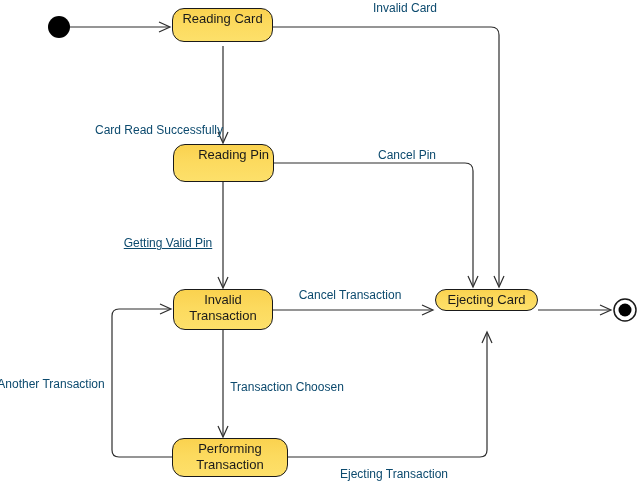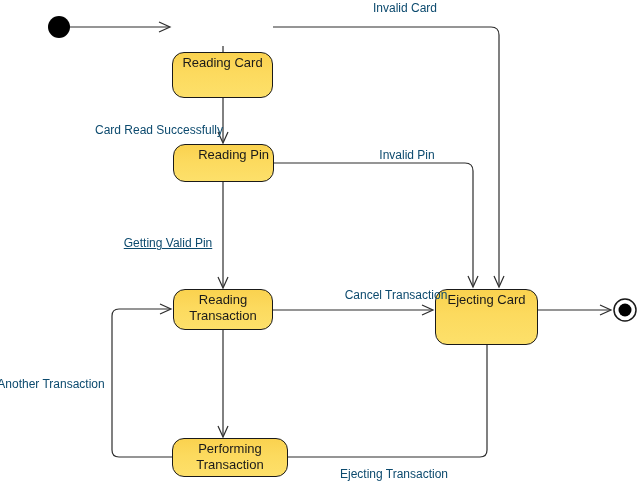--- a/index.html
+++ b/index.html
@@ -26,30 +26,30 @@
     display: block;
   }
   .edge-label {
     position: absolute;
     transform: translate(-50%, -50%);
     font-size: 12px;
     color: #0c4a6e;
     white-space: nowrap;
     background: transparent;
   }
-  .s-reading-card        { left: 172px; top: 8px;   width: 101px; height: 46px; margin-top: 44px; }
+  .s-reading-card        { left: 172px; top: 8px;   width: 101px; height: 34px; }
   .s-reading-pin         { left: 173px; top: 144px; width: 101px; height: 38px; text-align: right; }
   .s-choosing            { left: 173px; top: 289px; width: 100px; height: 41px; }
-  .s-ejecting            { left: 435px; top: 289px; width: 103px; height: 56px; }
+  .s-ejecting            { left: 435px; top: 289px; width: 103px; height: 22px; }
   .s-performing          { left: 172px; top: 438px; width: 116px; height: 39px; }
   .l-invalid-card        { left: 405px; top: 8px;   }
   .l-card-read           { left: 159px; top: 94px; margin-top: 36px;  }
   .l-invalid-pin         { left: 407px; top: 155px; }
   .l-getting-valid-pin   { left: 168px; top: 243px; text-decoration: underline; }
-  .l-cancel              { left: 350px; top: 295px; margin-left: 46px; }
+  .l-cancel              { left: 350px; top: 295px; }
   .l-transaction-choosen { left: 287px; top: 387px; }
   .l-another             { left: 51px;  top: 384px; }
   .l-finished            { left: 394px; top: 474px; }
 </style>
 </head>
 <body>
 
 <div id="canvas">
 
   <svg id="wires" viewBox="0 0 639 481" fill="none" stroke="#2d2d2d" stroke-width="1.2">
@@ -109,34 +109,35 @@
     <g>
       <circle cx="625" cy="310" r="11" fill="#ffffff" stroke="#1a1a1a" stroke-width="1.5"></circle>
       <circle cx="625" cy="310" r="6.5" fill="#000000" stroke="none"></circle>
     </g>
   </svg>
 
   <div class="state s-reading-card">Reading Card</div>
 
   <div class="state s-reading-pin">Reading Pin</div>
 
-  <div class="state s-choosing">Reading Transaction</div>
+  <div class="state s-choosing">Invalid Transaction</div>
 
   <div class="state s-ejecting">Ejecting Card</div>
 
   <div class="state s-performing">Performing Transaction</div>
 
   <span class="edge-label l-invalid-card">Invalid Card</span>
 
   <span class="edge-label l-card-read">Card Read Successfully</span>
 
-  <span class="edge-label l-invalid-pin">Invalid Pin</span>
+  <span class="edge-label l-invalid-pin">Cancel Pin</span>
 
   <span class="edge-label l-getting-valid-pin">Getting Valid Pin</span>
 
   <span class="edge-label l-cancel">Cancel Transaction</span>
 
+  <span class="edge-label l-transaction-choosen">Transaction Choosen</span>
 
   <span class="edge-label l-another">Another Transaction</span>
 
   <span class="edge-label l-finished">Ejecting Transaction</span>
 
 </div>
 
 </body></html>

